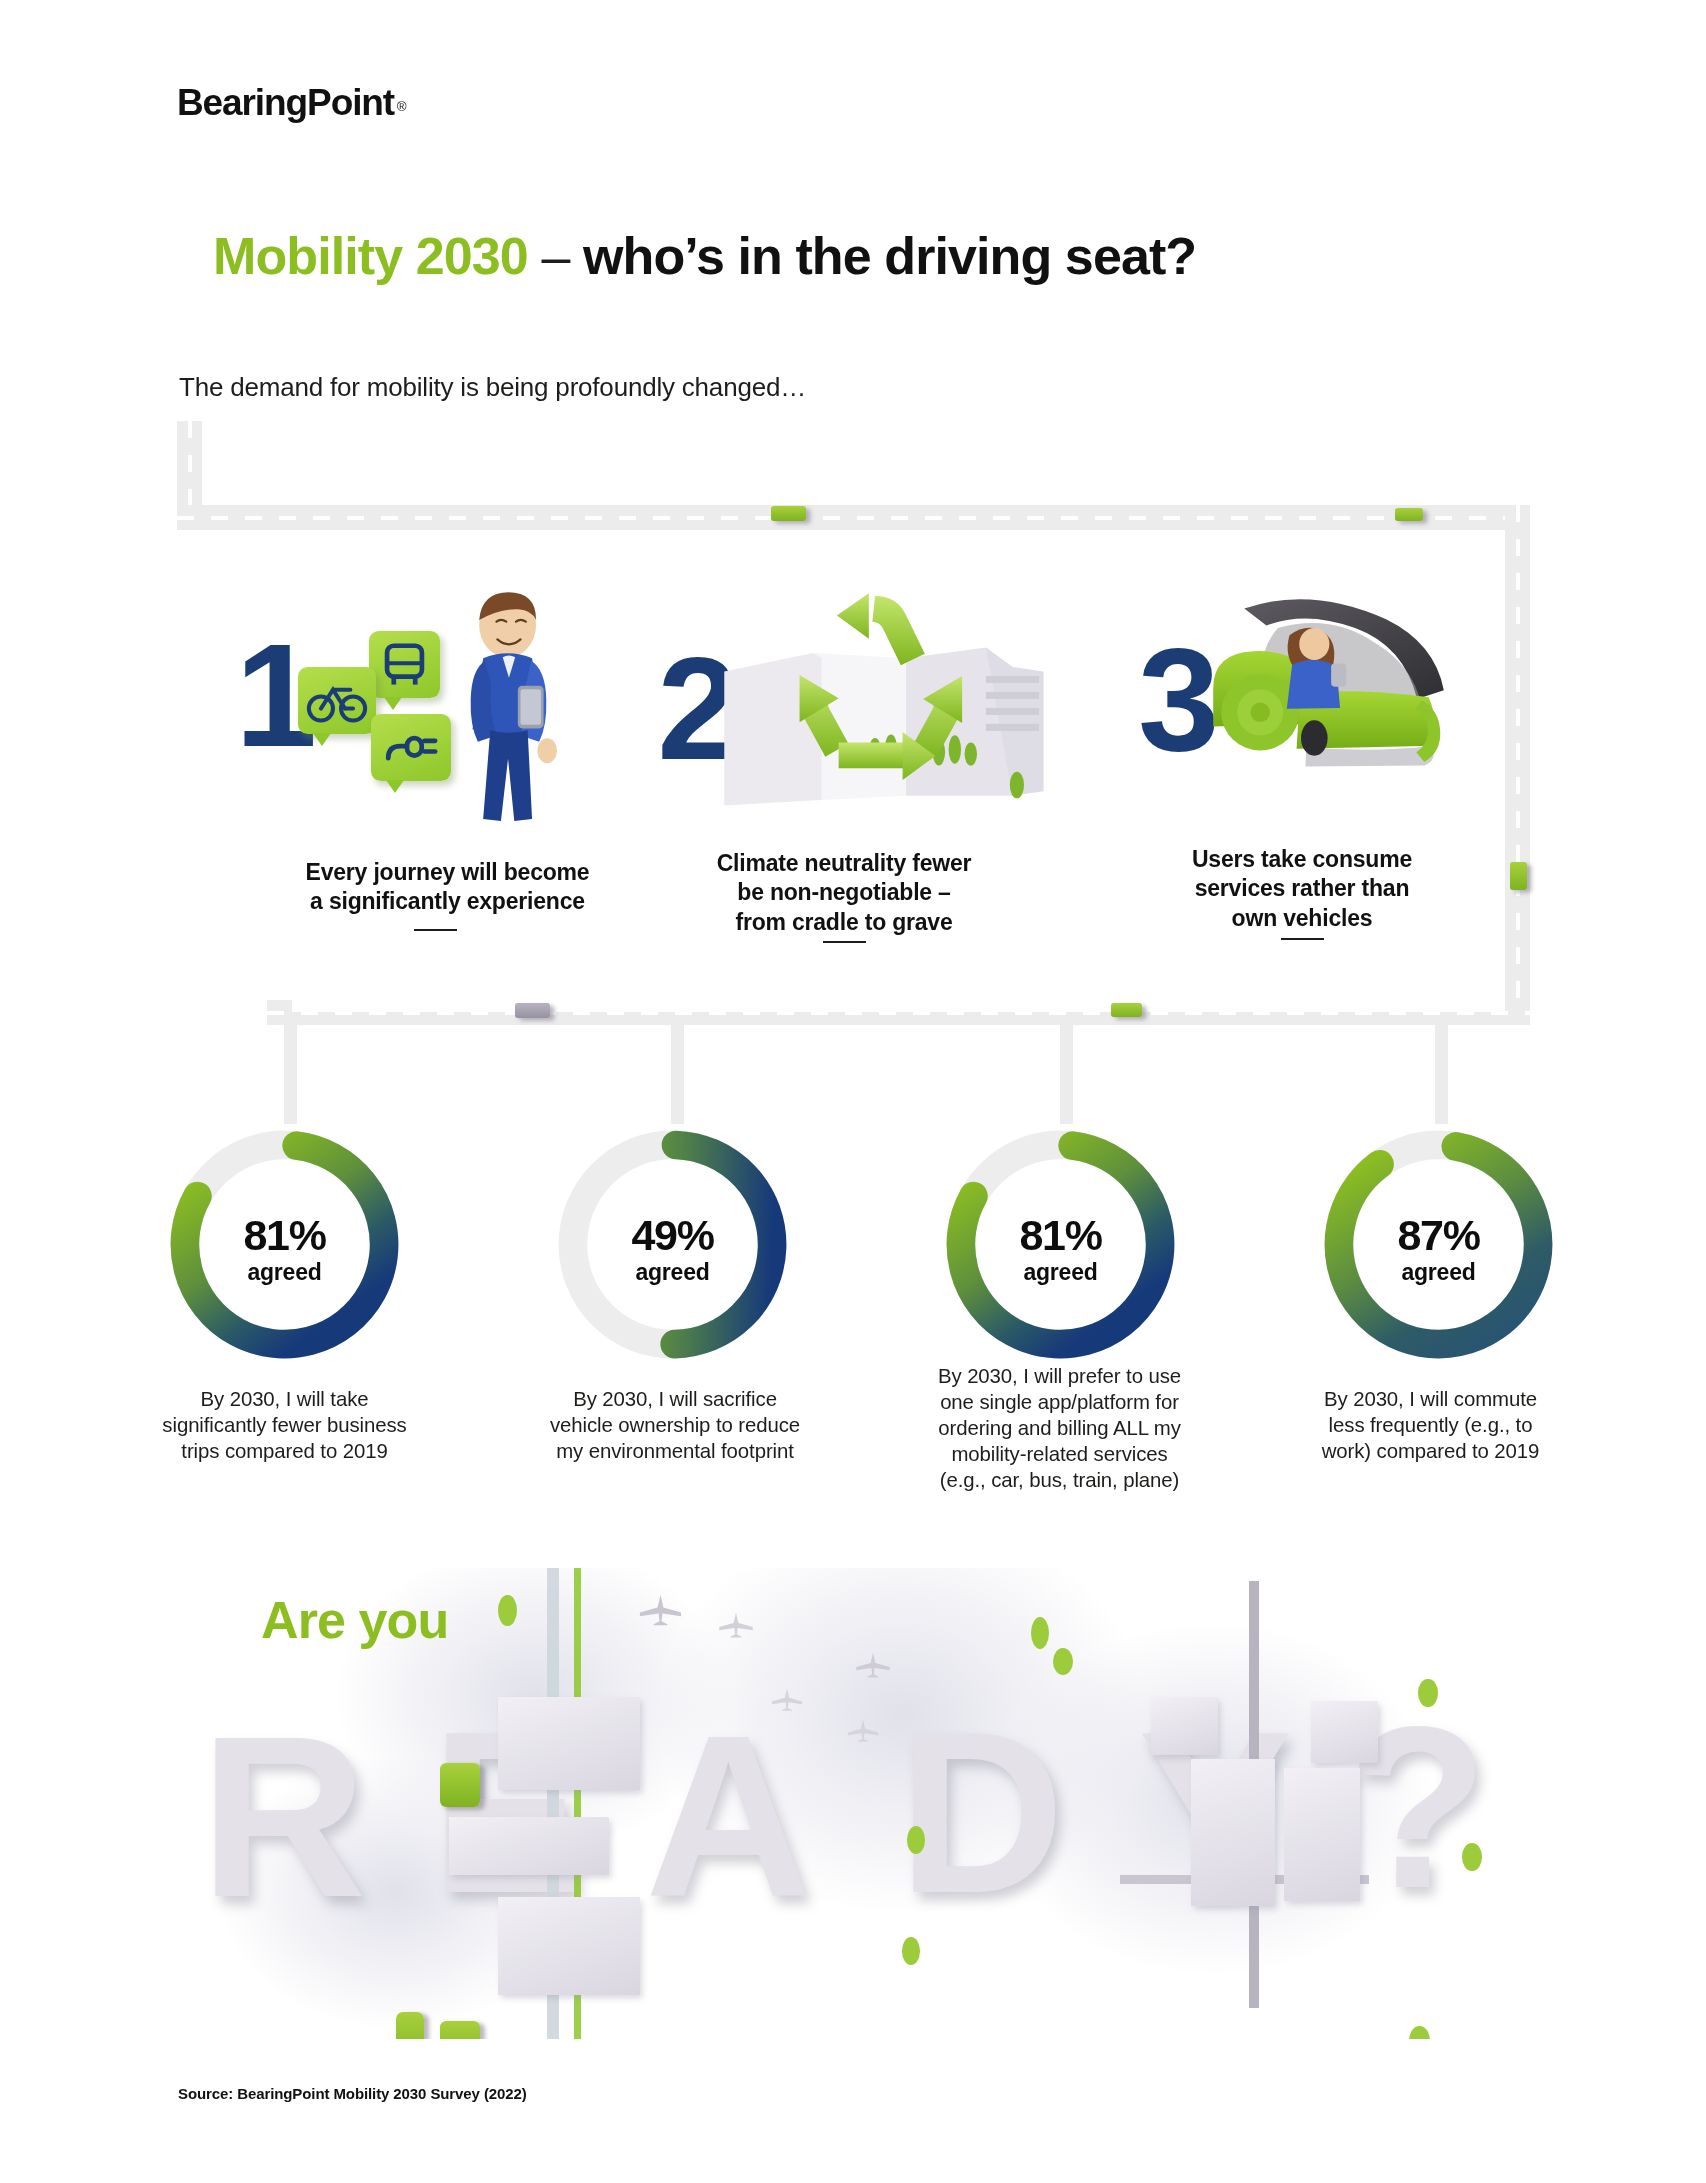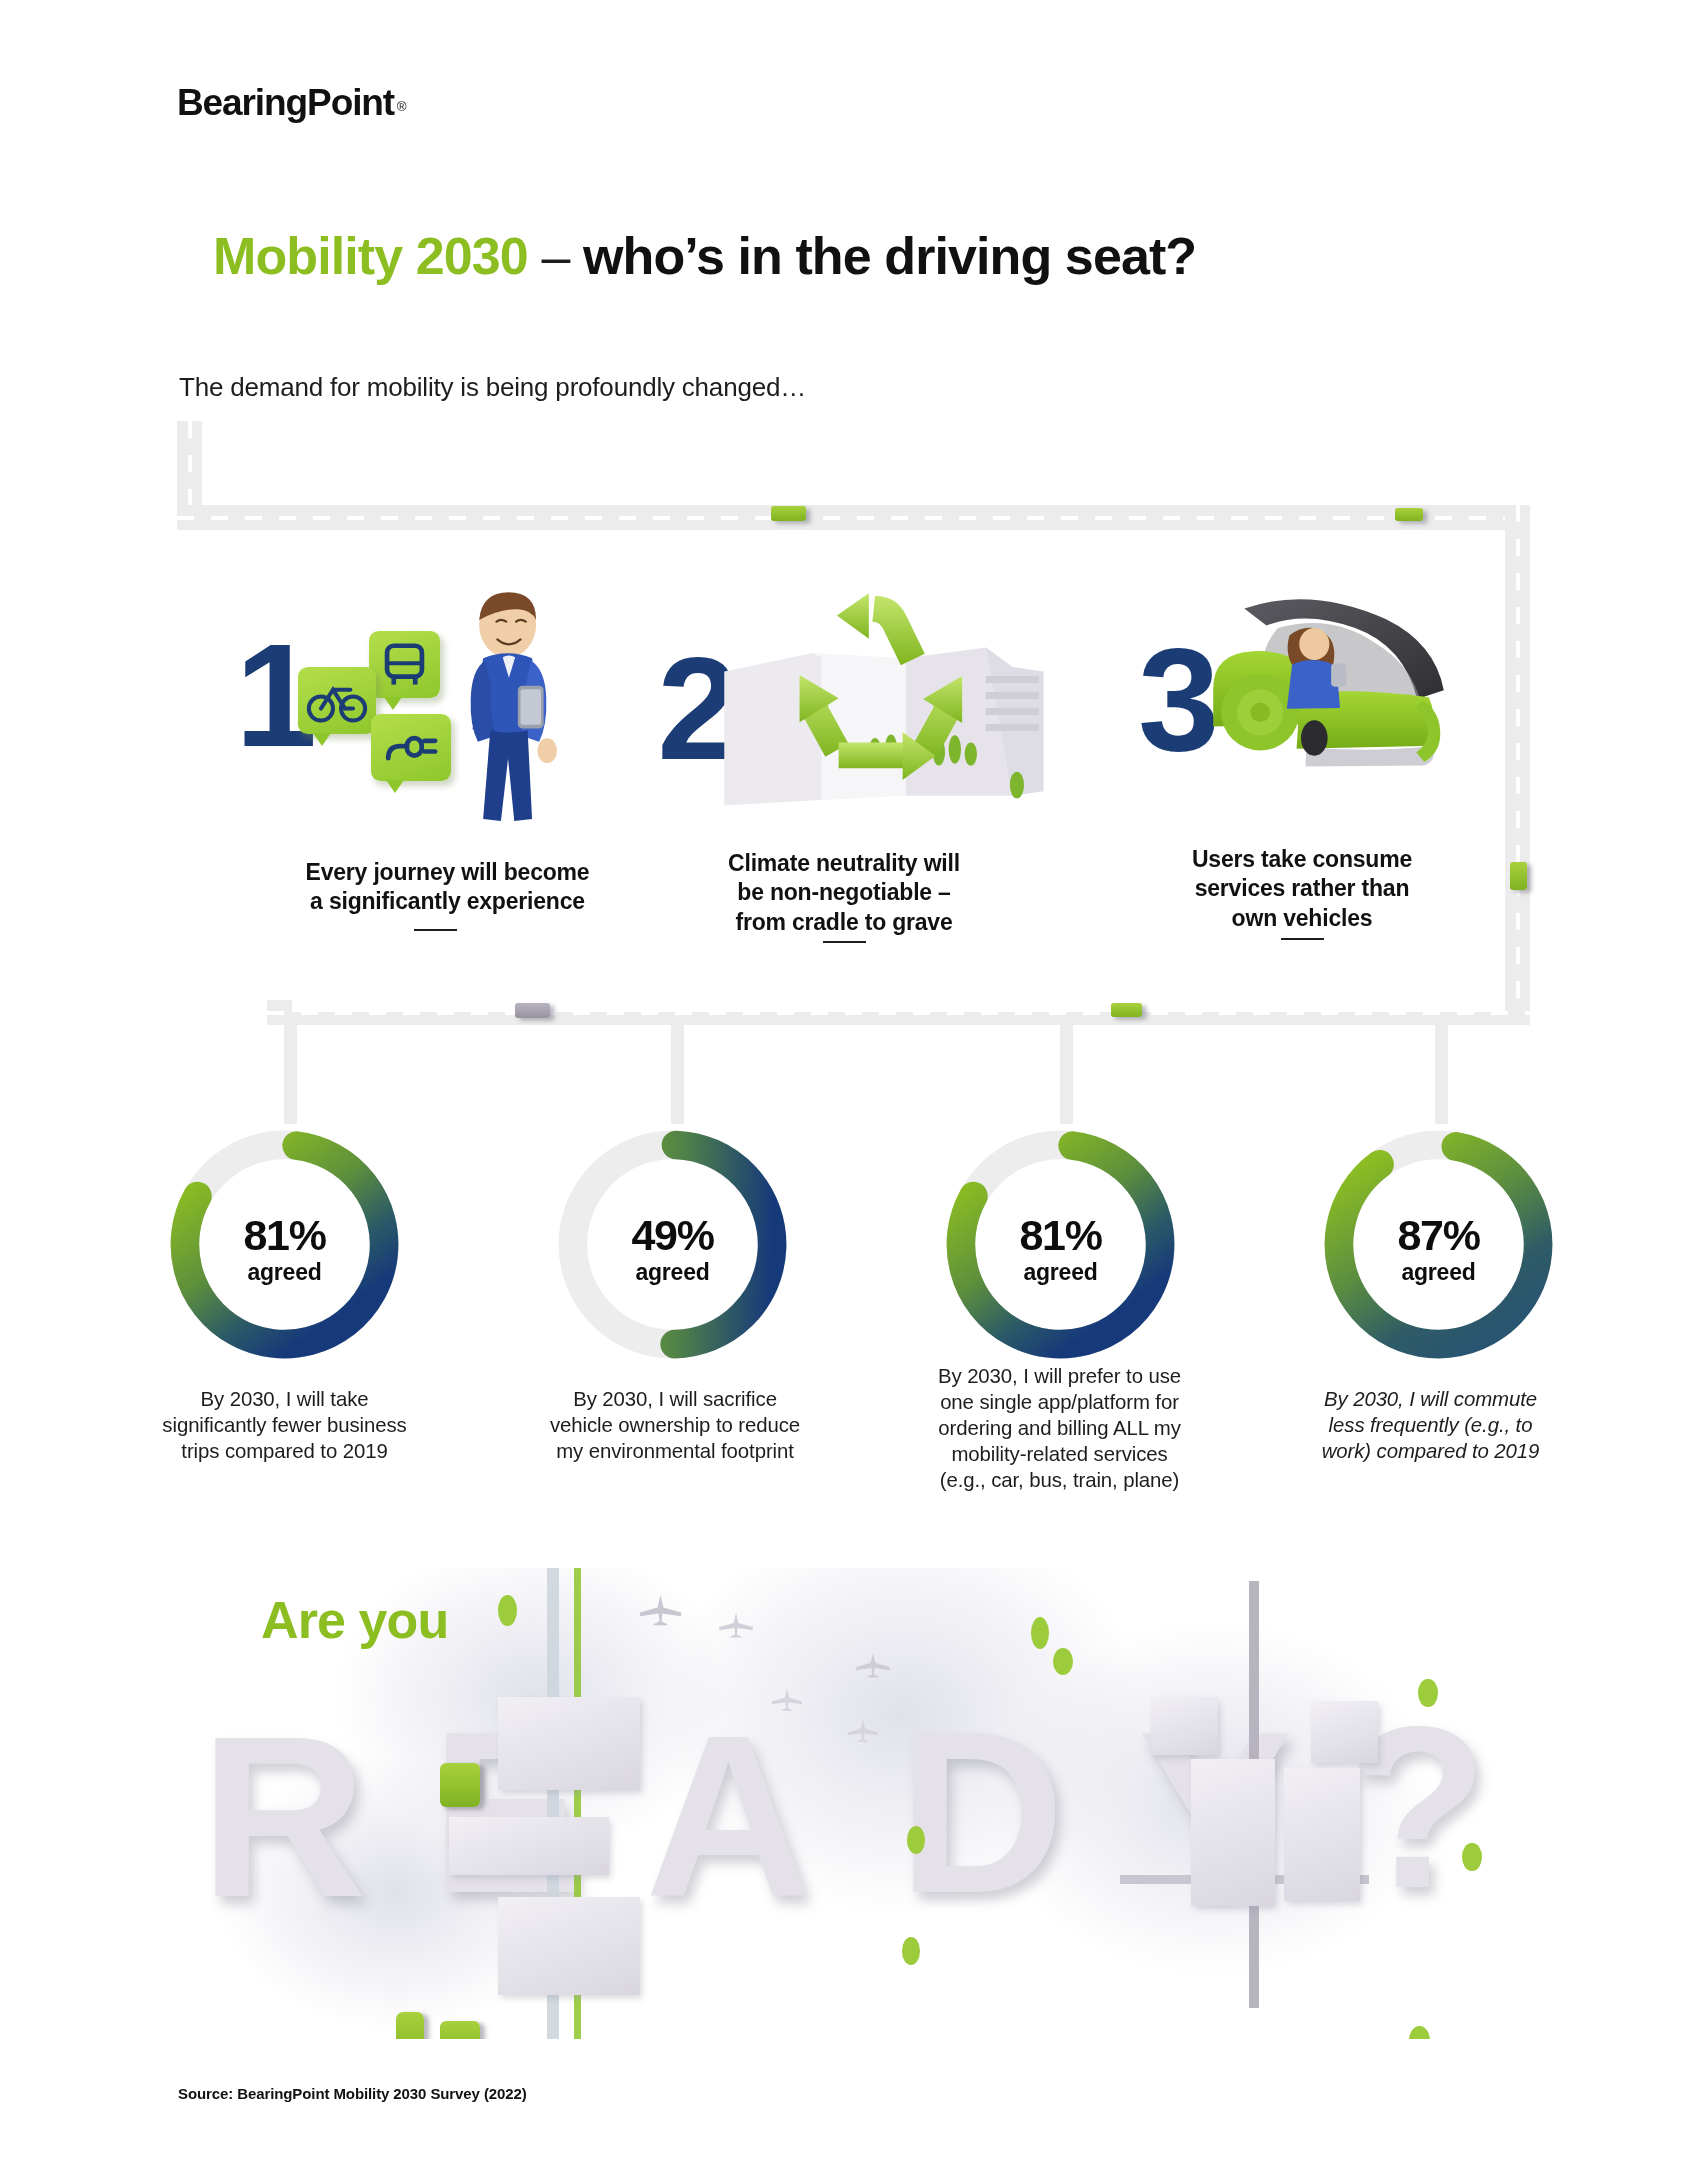--- a/index.html
+++ b/index.html
@@ -378,21 +378,21 @@
         <path d="M430 216 q26 42 4 84 l-46 84 l-52 -30 l44 -80 q8 -16 -2 -30 z" fill="url(#gRec)"></path>
         <path d="M446 200 l-88 52 l88 54 z" fill="url(#gRec)"></path>
         <path d="M96 214 q-26 42 -4 84 l46 84 l52 -30 l-44 -80 q-8 -16 2 -30 z" fill="url(#gRec)"></path>
         <path d="M80 198 l88 52 l-88 54 z" fill="url(#gRec)"></path>
         <path d="M168 350 h150 v58 h-150 z" fill="url(#gRec)"></path>
         <path d="M312 326 l74 54 l-74 54 z" fill="url(#gRec)"></path>
       </svg>
     </div>
 
     <div class="ptitle" style="left:0; top:271px; width:400px;">
-      <div>Climate neutrality will</div>
+      <div>Climate neutrality fewer</div>
       <div>be non-negotiable –</div>
       <div>from cradle to grave</div>
     </div>
     <div class="rule" style="left:179px; top:363px;"></div>
   </div>
 
   <div class="pillar" style="left:1102px; top:569px; width:400px; height:391px;">
     <div class="num" style="left:36px; top:57px;">3</div>
 
     <div class="art">
@@ -516,21 +516,21 @@
         </linearGradient>
       </defs>
       <circle cx="100" cy="100" r="80" fill="none" stroke="#ededed" stroke-width="23"></circle>
       <circle class="arc4" cx="100" cy="100" r="80" fill="none" stroke="url(#gd4)" stroke-width="23" stroke-linecap="round" transform="rotate(-80 100 100)" stroke-dasharray="437.3096973796992 66.3451271946677" stroke-dashoffset="0"></circle>
     </svg>
     <div class="cap" style="top:94px;">
       <div class="pct">87%</div>
       <div class="agr">agreed</div>
     </div>
   </div>
-  <div class="donut-cap-text" style="left:1266px; top:1386px; width:329px;font-style:italic;">
+  <div class="donut-cap-text" style="left:1266px; top:1386px; width:329px;">
     <div>By 2030, I will commute</div>
     <div>less frequently (e.g., to</div>
     <div>work) compared to 2019</div>
   </div>
 
   <div class="ready-scene">
     <div class="haze" style="left:187px; top:-27px; width:400px; height:311px;"></div>
     <div class="haze" style="left:511px; top:-53px; width:489px; height:400px;"></div>
     <div class="haze" style="left:844px; top:53px; width:444px; height:355px;"></div>
     <div class="haze" style="left:71px; top:187px; width:355px; height:275px;"></div>

